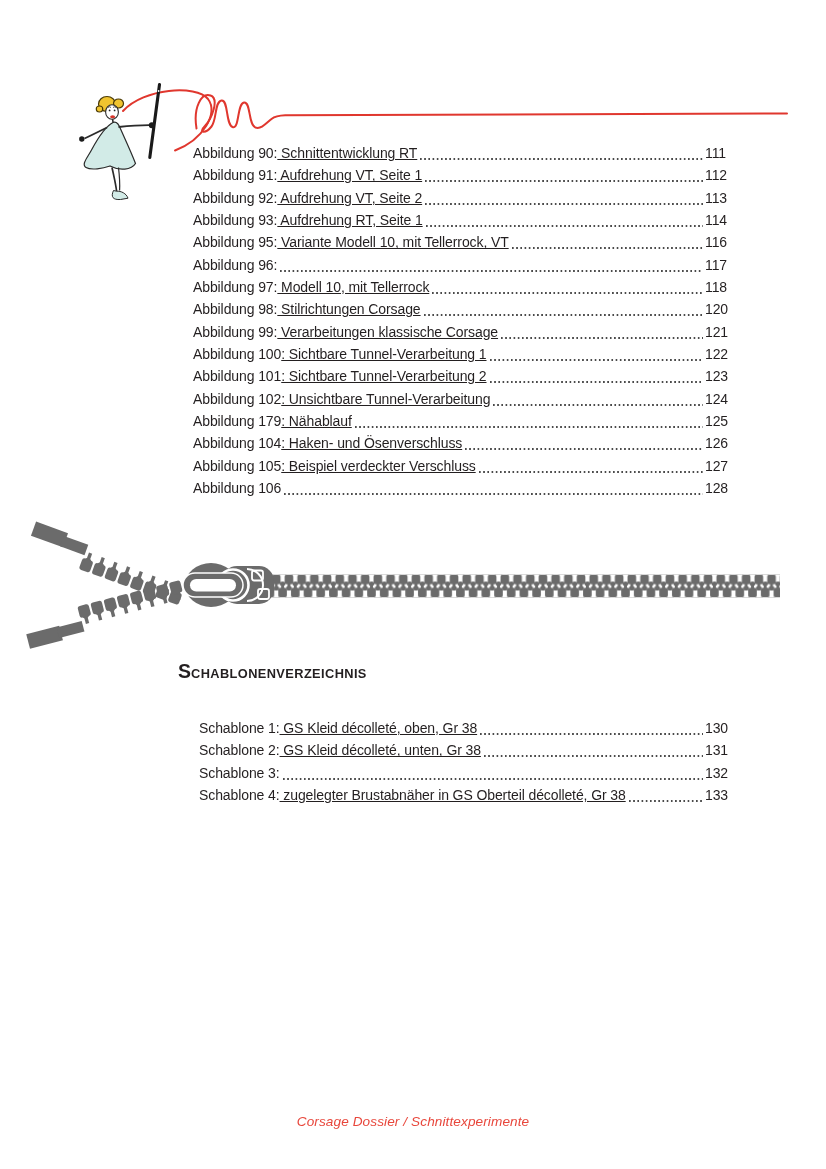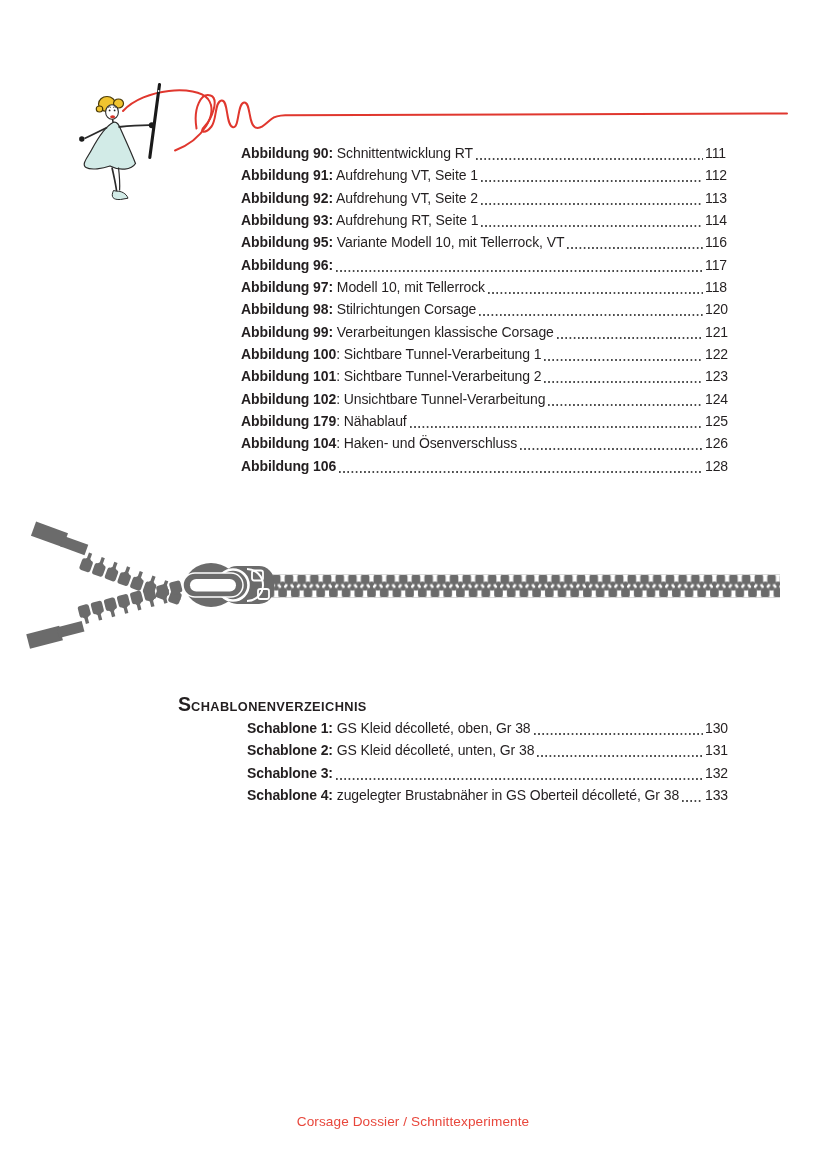--- a/index.html
+++ b/index.html
@@ -8,38 +8,38 @@
     font-family:"Liberation Sans",sans-serif;color:#231f20;
   }
   svg{position:absolute;display:block;}
   .top-illust{left:0;top:65px;}
   .zipper{left:0;top:512px;}
 
   
   .toc{position:absolute;left:193px;top:142px;width:538px;}
   .tpl-list{position:absolute;left:199px;top:717px;width:532px;}
   .row{display:flex;align-items:baseline;height:22.35px;font-size:14px;line-height:22.35px;letter-spacing:-0.1px;}
-  .row .bold{font-weight:bold;white-space:pre;margin-left:48px;}
-  .row .title{white-space:pre;}
+  .row .bold{font-weight:normal;white-space:pre;}
+  .row .title{white-space:pre;text-decoration:underline;}
   .row .leader{flex:1;position:relative;min-width:8px;align-self:stretch;}
   .row .leader::after{
     content:"";position:absolute;left:3px;right:2px;bottom:4.5px;height:2px;
     background-image:radial-gradient(circle at 1px 1px,#4a4a4a 0.9px,transparent 1.15px);
     background-size:4.2px 2px;background-repeat:repeat-x;
   }
   .row .pagenum{min-width:26px;white-space:pre;}
 
   
-  .section-heading{position:absolute;left:178px;top:693px;font-weight:bold;color:#231f20;}
+  .section-heading{position:absolute;left:178px;top:660px;font-weight:bold;color:#231f20;}
   .section-heading .cap{font-size:19.5px;line-height:22px;}
   .section-heading .rest{font-size:12.8px;letter-spacing:0.4px;line-height:22px;}
 
   .footer{
     position:absolute;left:0;right:0;top:1114px;text-align:center;
-    font-size:13.6px;color:#e8473c;letter-spacing:0.1px;
+    font-size:13.6px;font-style:italic;color:#e8473c;letter-spacing:0.1px;
   }
 </style>
 </head>
 <body>
 
 <div class="page">
 
   <svg class="top-illust" width="800" height="145" viewBox="0 65 800 145" xmlns="http://www.w3.org/2000/svg">
     <g fill="none" stroke="#e0372e" stroke-width="2" stroke-linecap="round">
       <path d="M 123,111 C 144,88 196,84.5 208,99 C 219,113 203,140 175,150.5"></path>
@@ -169,20 +169,26 @@
         <span class="pagenum">125</span>
       </div>
 
       <div class="row">
         <span class="bold">Abbildung 104</span>
         <span class="title">: Haken- und Ösenverschluss</span>
         <span class="leader"></span>
         <span class="pagenum">126</span>
       </div>
 
+      <div class="row">
+        <span class="bold">Abbildung 105</span>
+        <span class="title">: Beispiel verdeckter Verschluss</span>
+        <span class="leader"></span>
+        <span class="pagenum">127</span>
+      </div>
 
       <div class="row">
         <span class="bold">Abbildung 106</span>
         <span class="leader"></span>
         <span class="pagenum">128</span>
       </div>
     </div>
 
   <svg class="zipper" width="800" height="145" viewBox="0 512 800 145" xmlns="http://www.w3.org/2000/svg">
     <defs>

